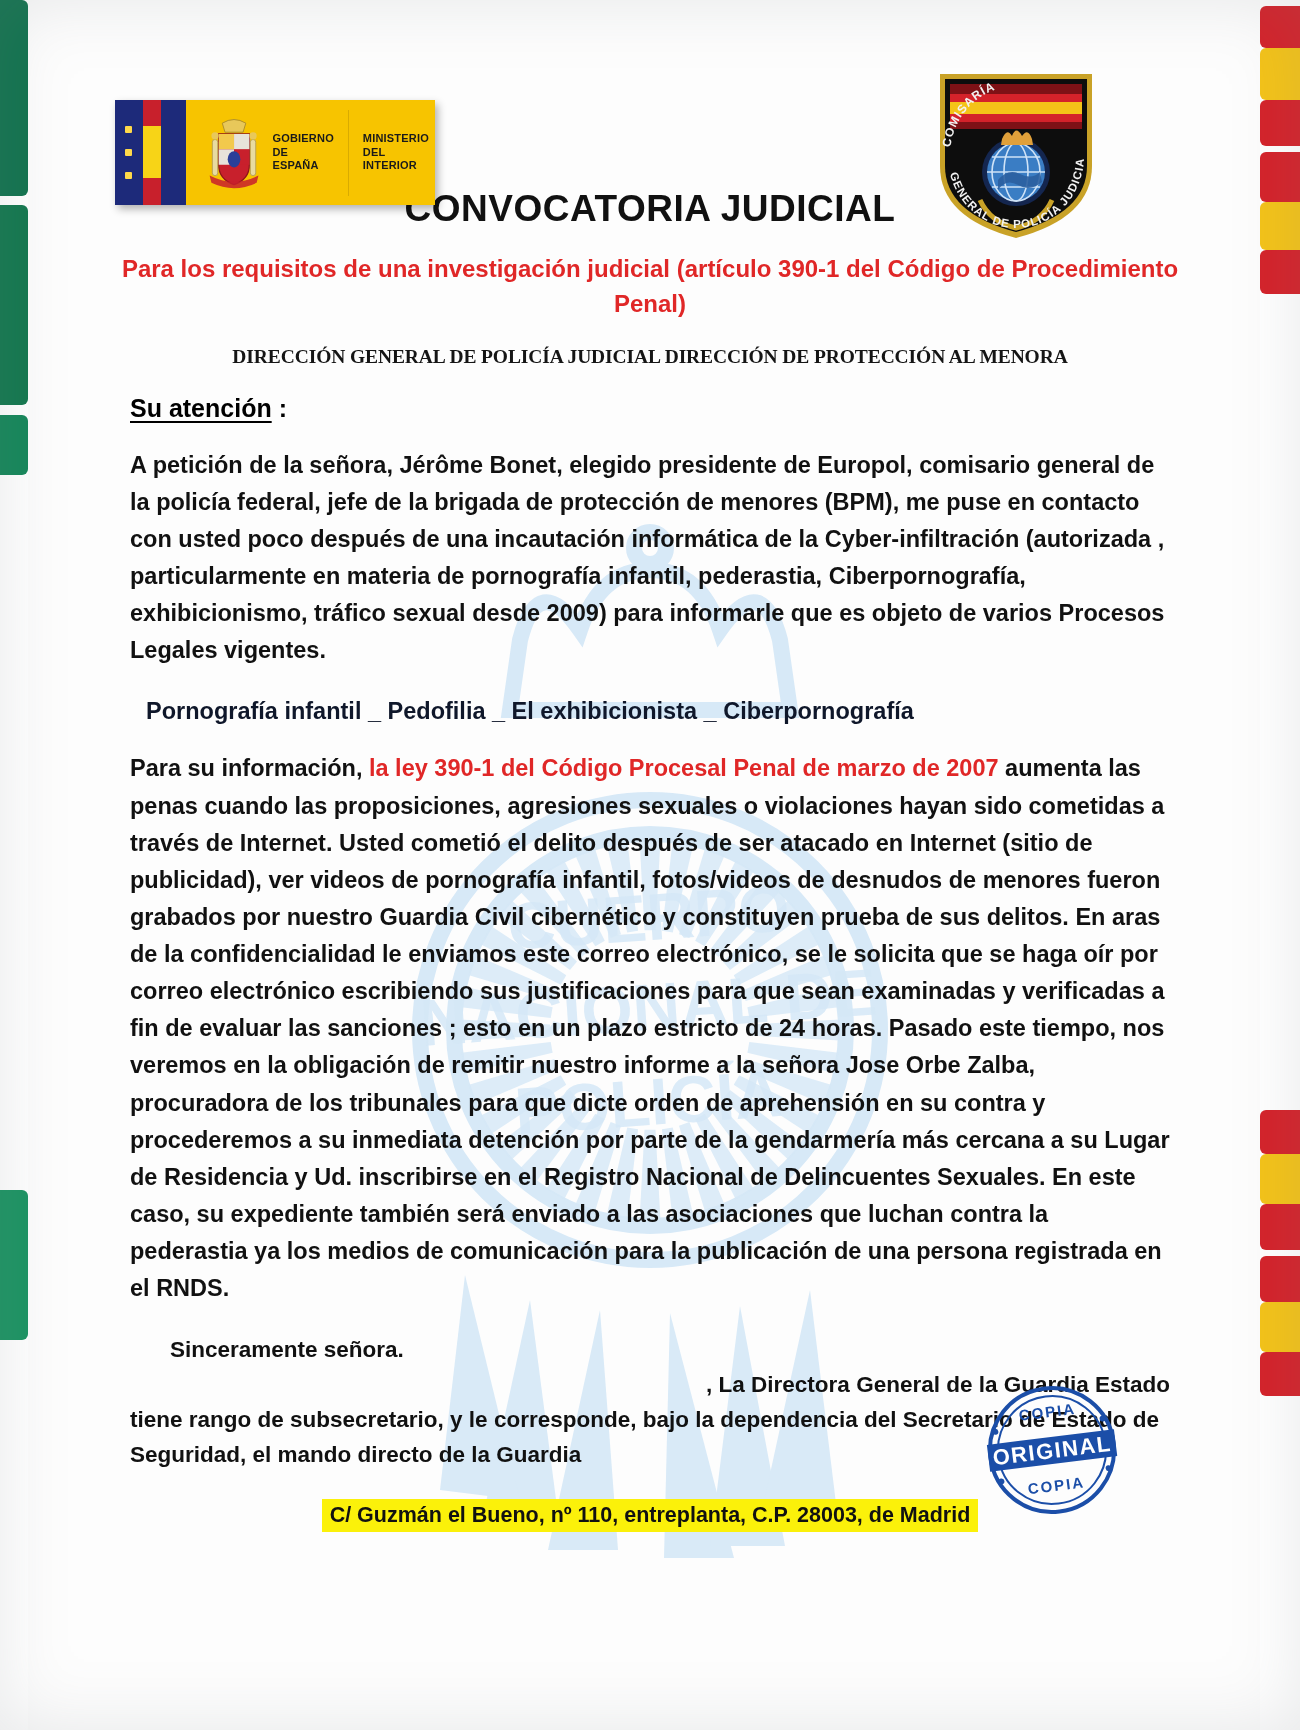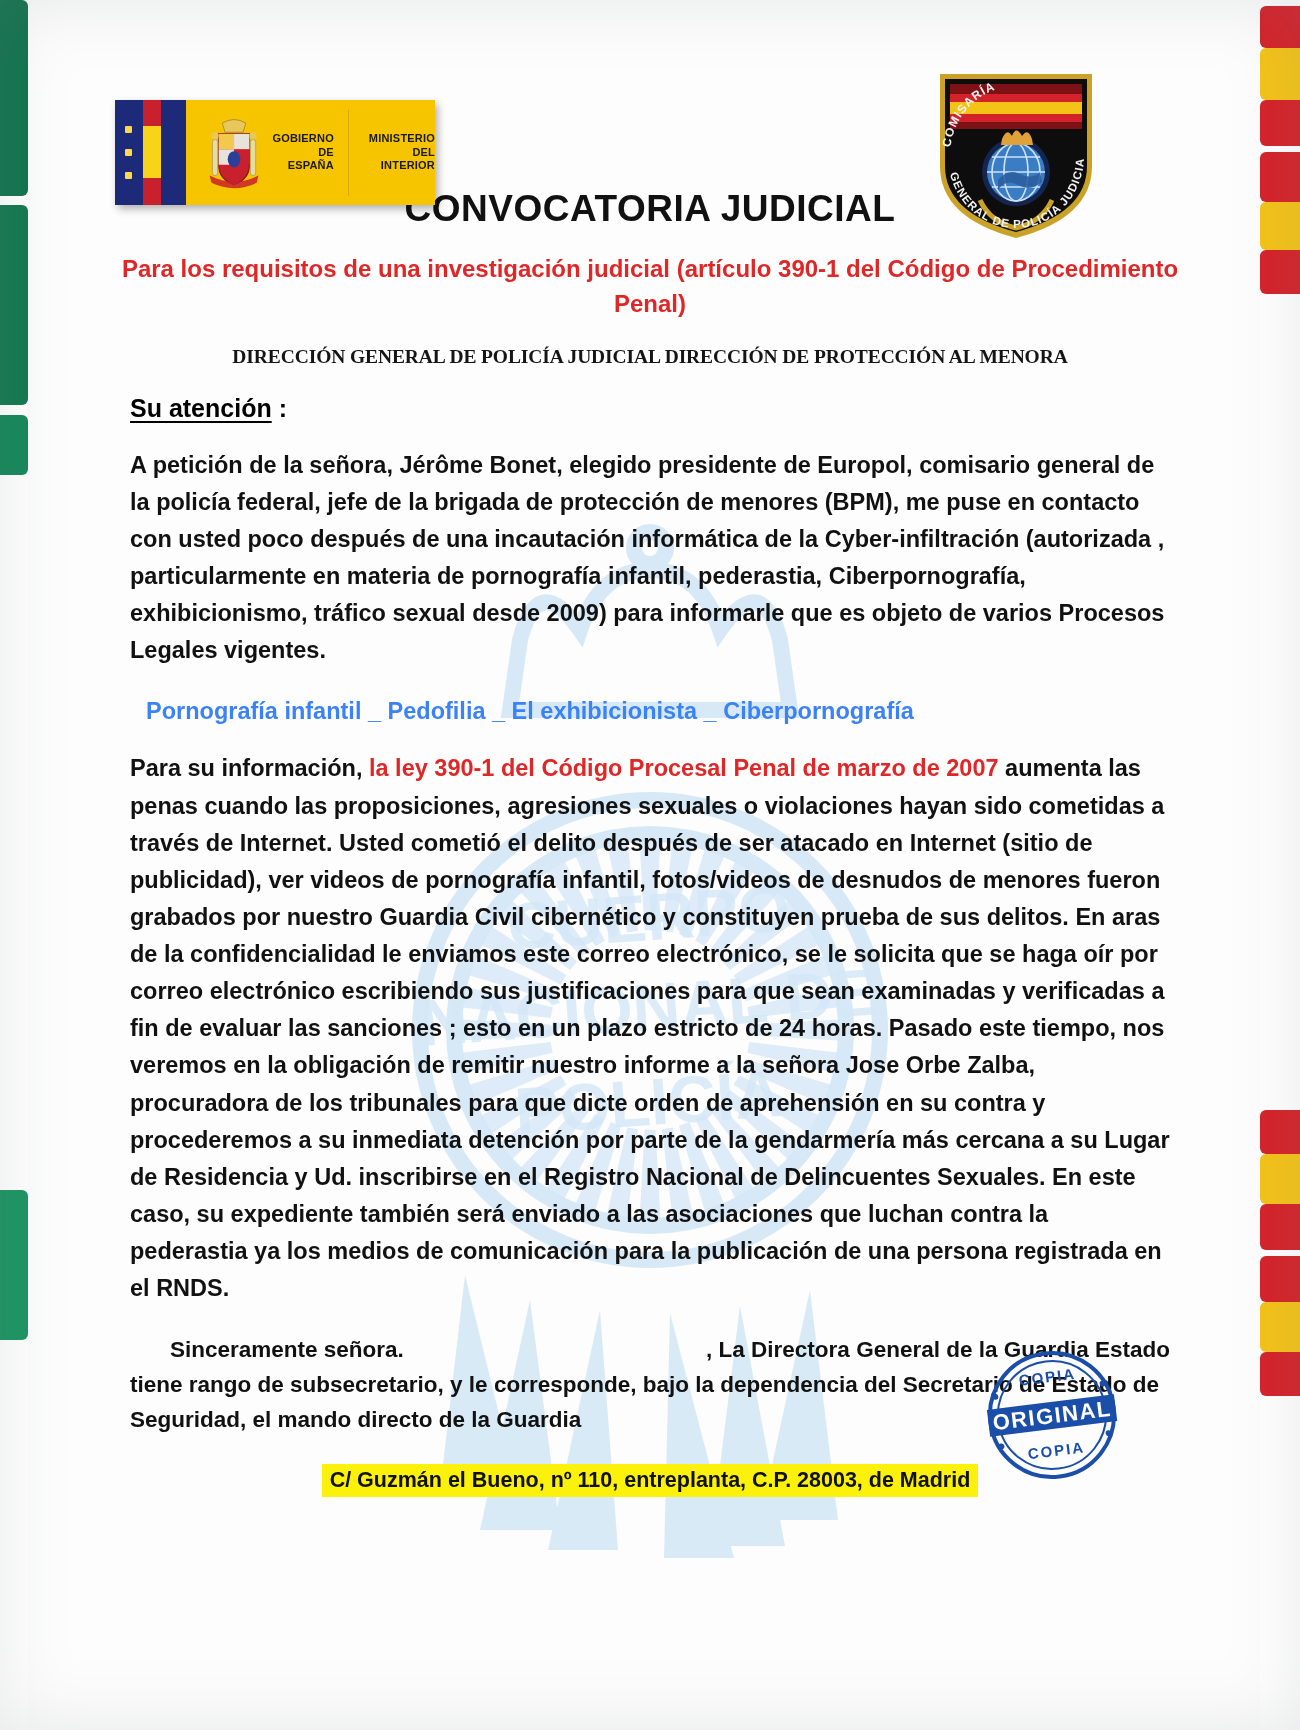--- a/index.html
+++ b/index.html
@@ -59,21 +59,21 @@
     position:absolute;left:50%;top:470px;transform:translateX(-50%);
     width:760px;height:1230px;
     opacity:.42;z-index:1;pointer-events:none;
   }
 
   
   #content{position:absolute;left:0;top:0;width:1300px;z-index:10;}
 
   
   .header-row{
-    position:relative;height:180px;text-align:right;
+    position:relative;height:180px;
   }
   
   .gob-logo{
     position:absolute;left:115px;top:100px;width:320px;height:105px;
     box-shadow:3px 4px 8px rgba(0,0,0,.30);
     display:flex;
   }
   .gob-flag{width:78px;height:105px;position:relative;background:#1d2a7a;}
   .gob-flag .fr1{position:absolute;left:0;top:0;width:28px;height:105px;background:#1d2a7a;}
   .gob-flag .fr2{position:absolute;left:28px;top:0;width:18px;height:105px;background:#c8202c;}
@@ -119,28 +119,28 @@
   
   .body-wrap{margin:26px 130px 0 130px;position:relative;}
   .attn{
     font-size:25px;font-weight:bold;color:#000000;margin-bottom:24px;
   }
   .attn u{text-decoration:underline;text-underline-offset:4px;}
   .para{
     font-size:23.5px;font-weight:bold;color:#111;line-height:1.58;
     text-align:left;margin-bottom:20px;
   }
-  .para.red{color:#3b82f6;margin-left:16px;margin-top:24px;}
+  .para.red{color:#0f172a;margin-left:16px;margin-top:24px;}
   .red-inline{color:#e02727;}
 
   .sign-block{
     font-size:22.5px;font-weight:bold;color:#111;line-height:1.55;
     margin-top:26px;position:relative;
   }
-  .sign-line1{display:flex;}
+  .sign-line1{display:flex;flex-direction:column;}
   .sign-line1 .left{padding-left:40px;}
   .sign-line1 .right{margin-left:auto;}
 
   
   .addr-row{text-align:center;margin-top:26px;}
   .addr{
     display:inline-block;background:#fbf10a;color:#111;
     font-size:21.5px;font-weight:bold;padding:4px 8px;letter-spacing:0;
   }
 

